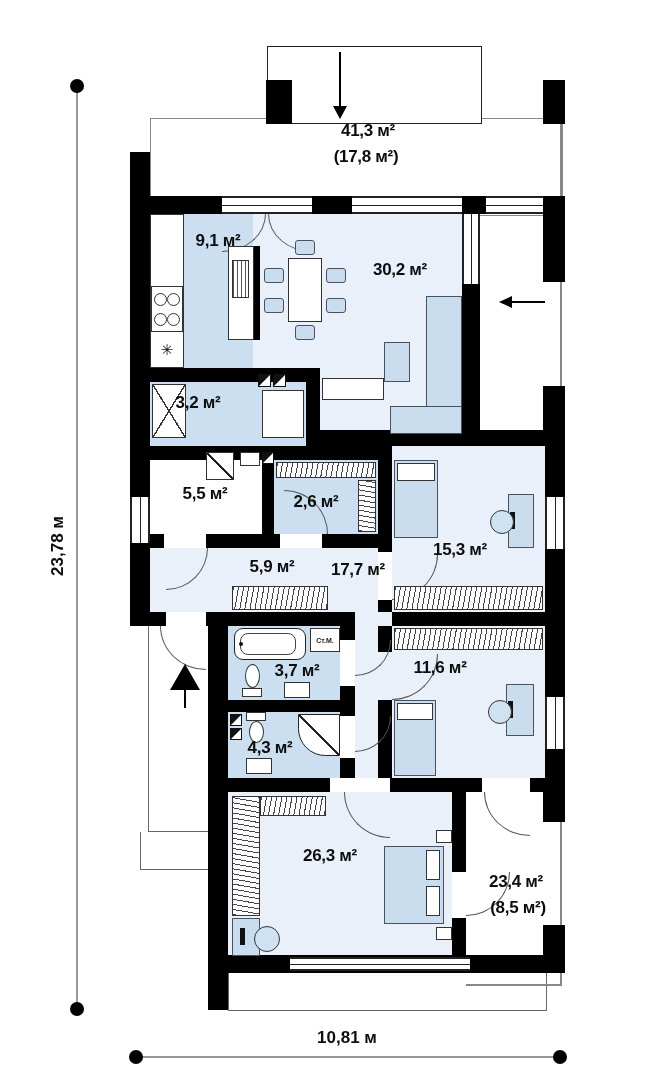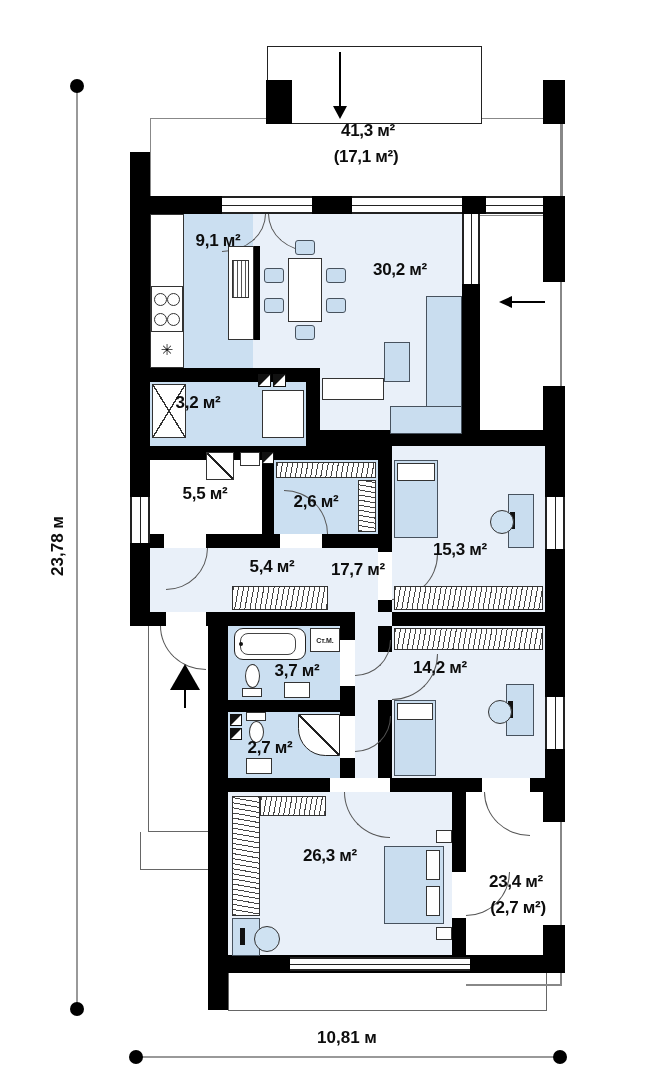--- a/index.html
+++ b/index.html
@@ -246,29 +246,29 @@
   <div class="furn" style="left:232px;top:918px;width:28px;height:38px"></div>
   <div class="monitor" style="left:240px;top:928px;width:5px;height:17px"></div>
   <div class="circ" style="left:254px;top:926px;width:26px;height:26px"></div>
   <div class="furn" style="left:384px;top:846px;width:60px;height:78px"></div>
   <div class="wht" style="left:426px;top:850px;width:14px;height:30px"></div>
   <div class="wht" style="left:426px;top:886px;width:14px;height:30px"></div>
   <div class="wht" style="left:436px;top:830px;width:16px;height:13px"></div>
   <div class="wht" style="left:436px;top:927px;width:16px;height:13px"></div>
 
   <div class="lbl" style="left:368px;top:131px">41,3 м²</div>
-  <div class="lbl" style="left:366px;top:157px">(17,1 м²)</div>
+  <div class="lbl" style="left:366px;top:157px">(17,8 м²)</div>
   <div class="lbl" style="left:218px;top:241px">9,1 м²</div>
   <div class="lbl" style="left:400px;top:270px">30,2 м²</div>
   <div class="lbl" style="left:198px;top:403px">3,2 м²</div>
   <div class="lbl" style="left:205px;top:494px">5,5 м²</div>
   <div class="lbl" style="left:316px;top:502px">2,6 м²</div>
-  <div class="lbl" style="left:272px;top:567px">5,4 м²</div>
+  <div class="lbl" style="left:272px;top:567px">5,9 м²</div>
   <div class="lbl" style="left:358px;top:570px">17,7 м²</div>
   <div class="lbl" style="left:460px;top:550px">15,3 м²</div>
-  <div class="lbl" style="left:440px;top:668px">14,2 м²</div>
+  <div class="lbl" style="left:440px;top:668px">11,6 м²</div>
   <div class="lbl" style="left:297px;top:671px">3,7 м²</div>
-  <div class="lbl" style="left:270px;top:748px">2,7 м²</div>
+  <div class="lbl" style="left:270px;top:748px">4,3 м²</div>
   <div class="lbl" style="left:330px;top:856px">26,3 м²</div>
   <div class="lbl" style="left:516px;top:882px">23,4 м²</div>
-  <div class="lbl" style="left:518px;top:908px">(2,7 м²)</div>
+  <div class="lbl" style="left:518px;top:908px">(8,5 м²)</div>
 
 </div>
 
 </body></html>

